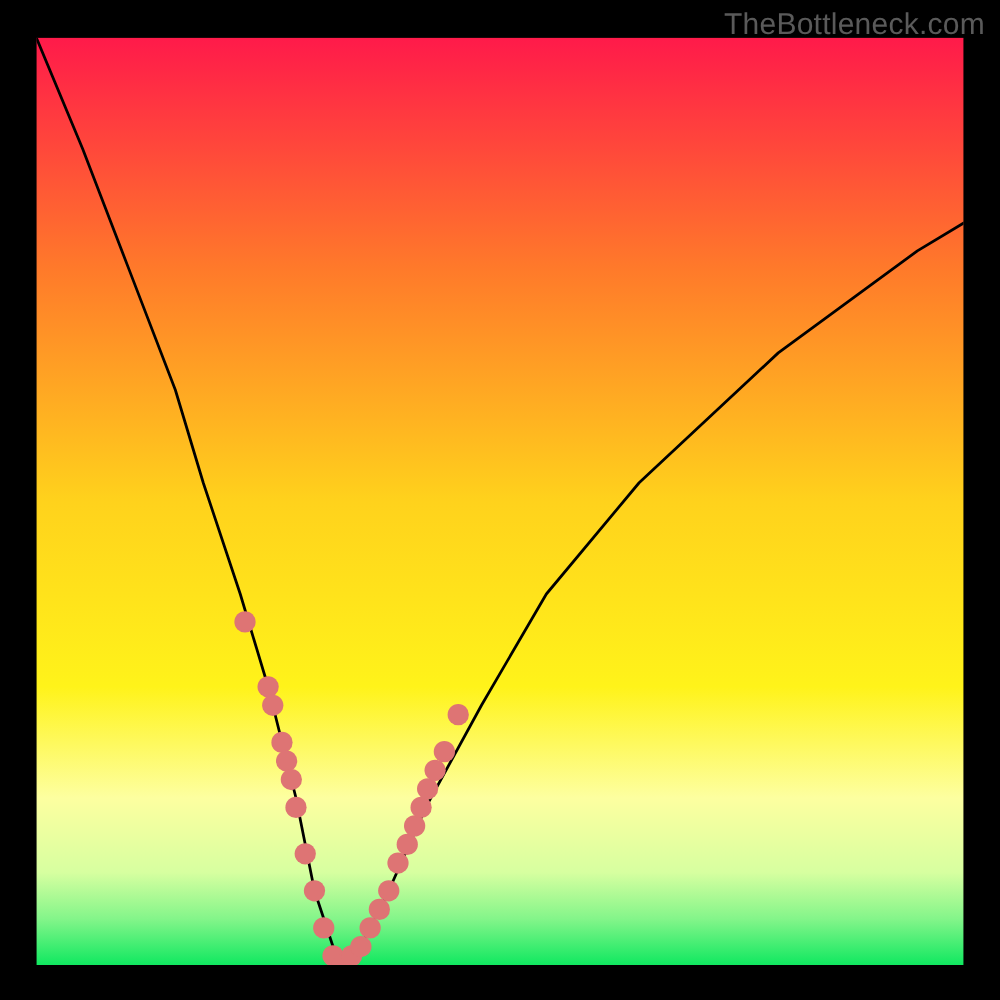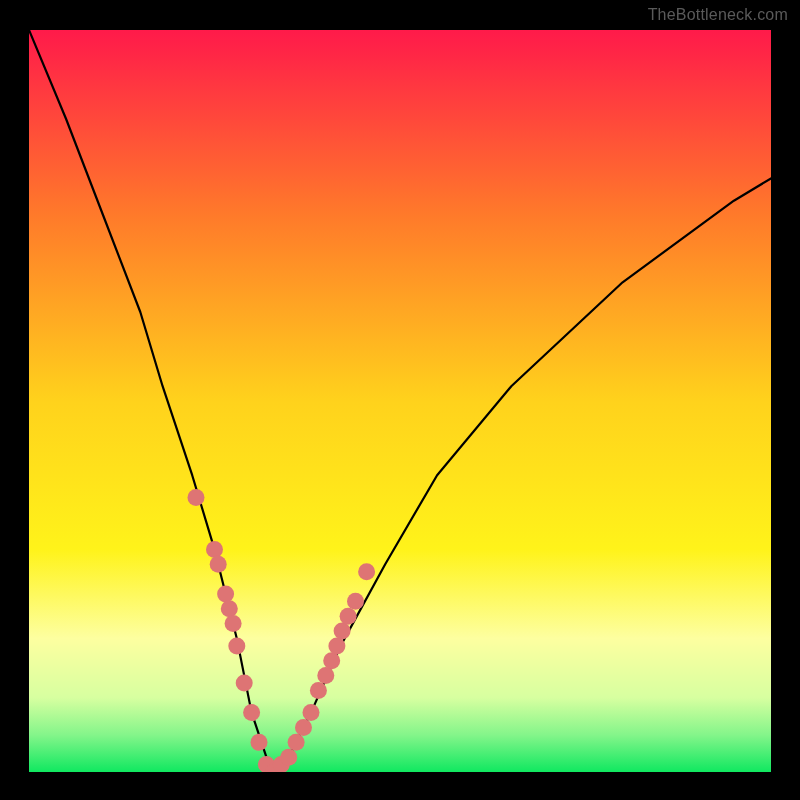--- a/index.html
+++ b/index.html
@@ -36,21 +36,21 @@
     left: 0;
     top: 0;
     width: 100%;
     height: 100%;
   }
   .watermark {
     position: absolute;
     top: 6px;
     right: 12px;
     color: #5a5a5a;
-    font-size: 16px;
+    font-size: 24px;
     font-weight: 500;
     letter-spacing: 0.2px;
   }
 </style>
 </head>
 <body>
 
 <div class="canvas">
 
   <div class="watermark">TheBottleneck.com</div>

